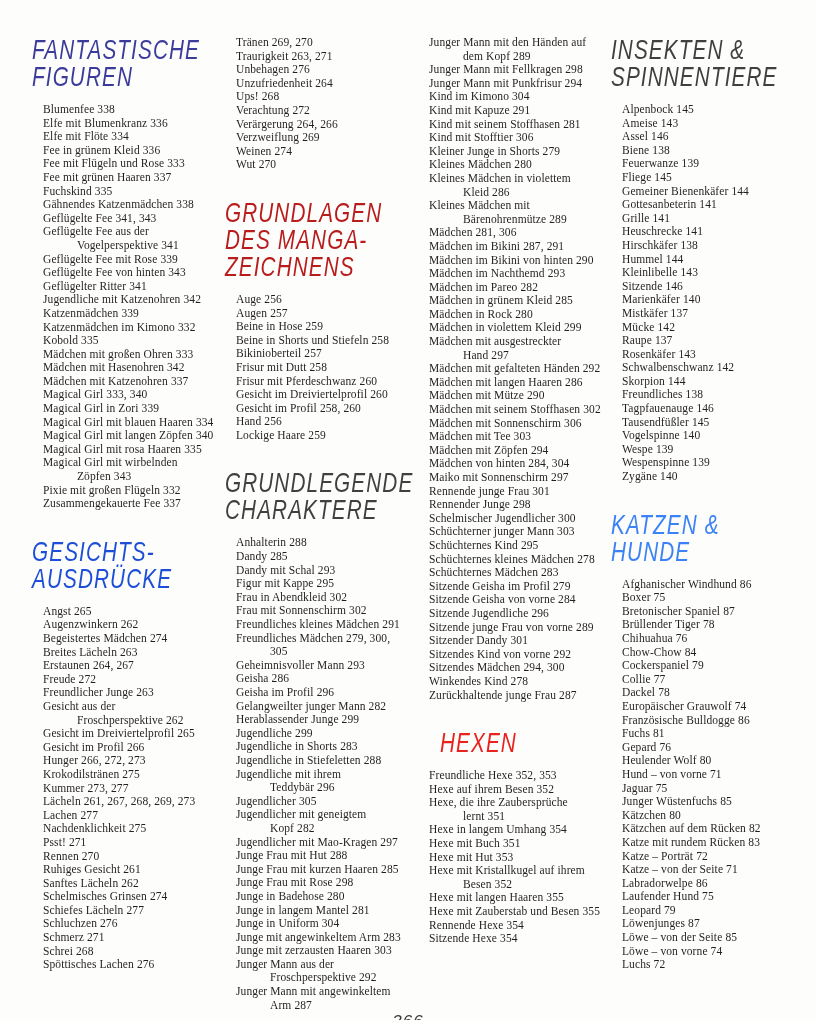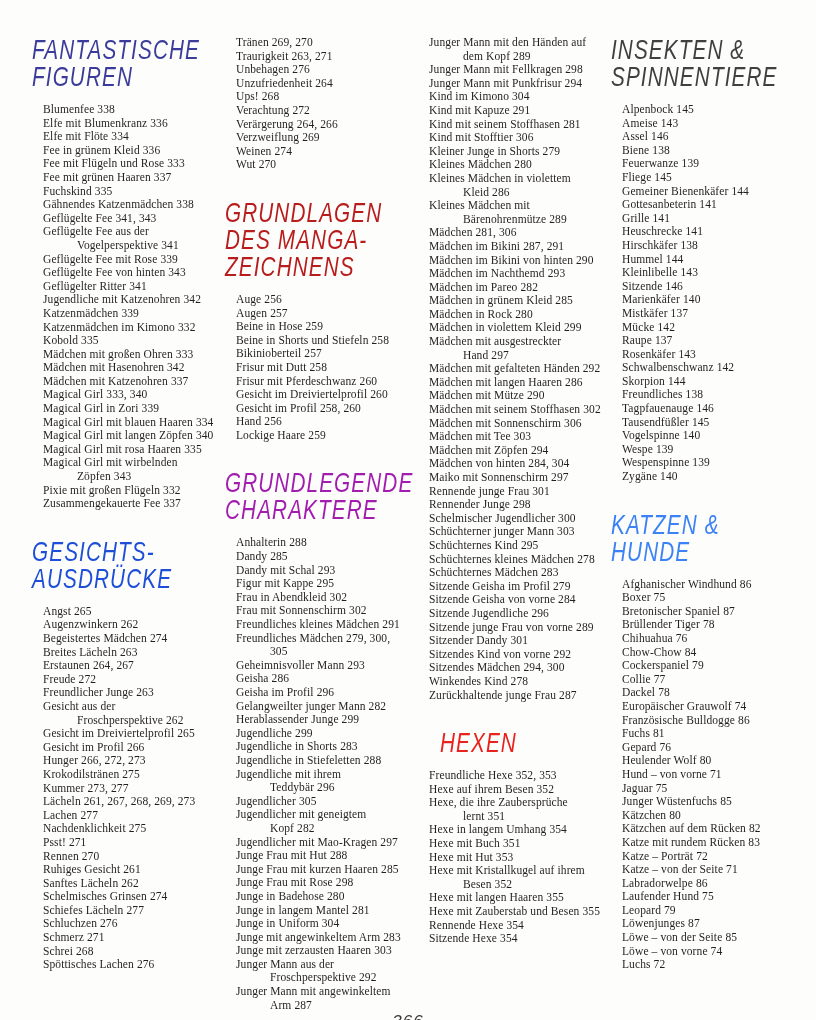--- a/index.html
+++ b/index.html
@@ -154,21 +154,21 @@
         <div class="entry"><span class="label">Beine in Hose</span><span class="pages">259</span></div>
         <div class="entry"><span class="label">Beine in Shorts und Stiefeln</span><span class="pages">258</span></div>
         <div class="entry"><span class="label">Bikinioberteil</span><span class="pages">257</span></div>
         <div class="entry"><span class="label">Frisur mit Dutt</span><span class="pages">258</span></div>
         <div class="entry"><span class="label">Frisur mit Pferdeschwanz</span><span class="pages">260</span></div>
         <div class="entry"><span class="label">Gesicht im Dreiviertelprofil</span><span class="pages">260</span></div>
         <div class="entry"><span class="label">Gesicht im Profil</span><span class="pages">258, 260</span></div>
         <div class="entry"><span class="label">Hand</span><span class="pages">256</span></div>
         <div class="entry"><span class="label">Lockige Haare</span><span class="pages">259</span></div>
       </div>
-      <div class="heading" style="color: #a21caf; text-align: center;">
+      <div class="heading" style="color: #404040; text-align: center;">
         <div class="heading-line">Grundlegende</div>
         <div class="heading-line">Charaktere</div>
       </div>
       <div class="entries">
         <div class="entry"><span class="label">Anhalterin</span><span class="pages">288</span></div>
         <div class="entry"><span class="label">Dandy</span><span class="pages">285</span></div>
         <div class="entry"><span class="label">Dandy mit Schal</span><span class="pages">293</span></div>
         <div class="entry"><span class="label">Figur mit Kappe</span><span class="pages">295</span></div>
         <div class="entry"><span class="label">Frau in Abendkleid</span><span class="pages">302</span></div>
         <div class="entry"><span class="label">Frau mit Sonnenschirm</span><span class="pages">302</span></div>

